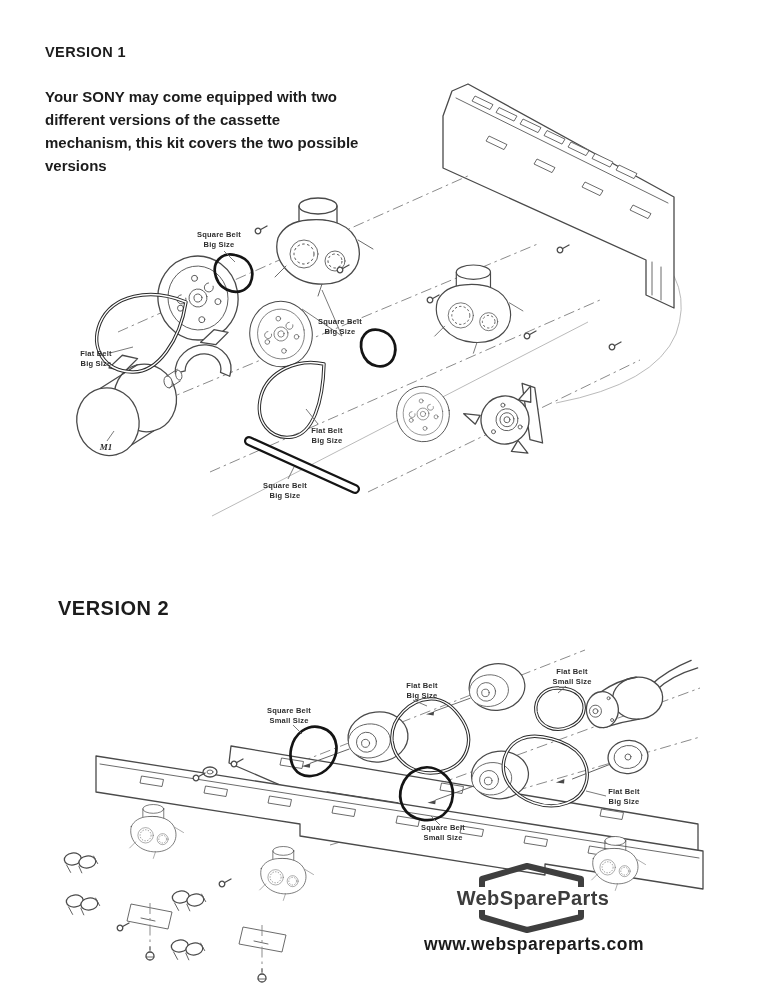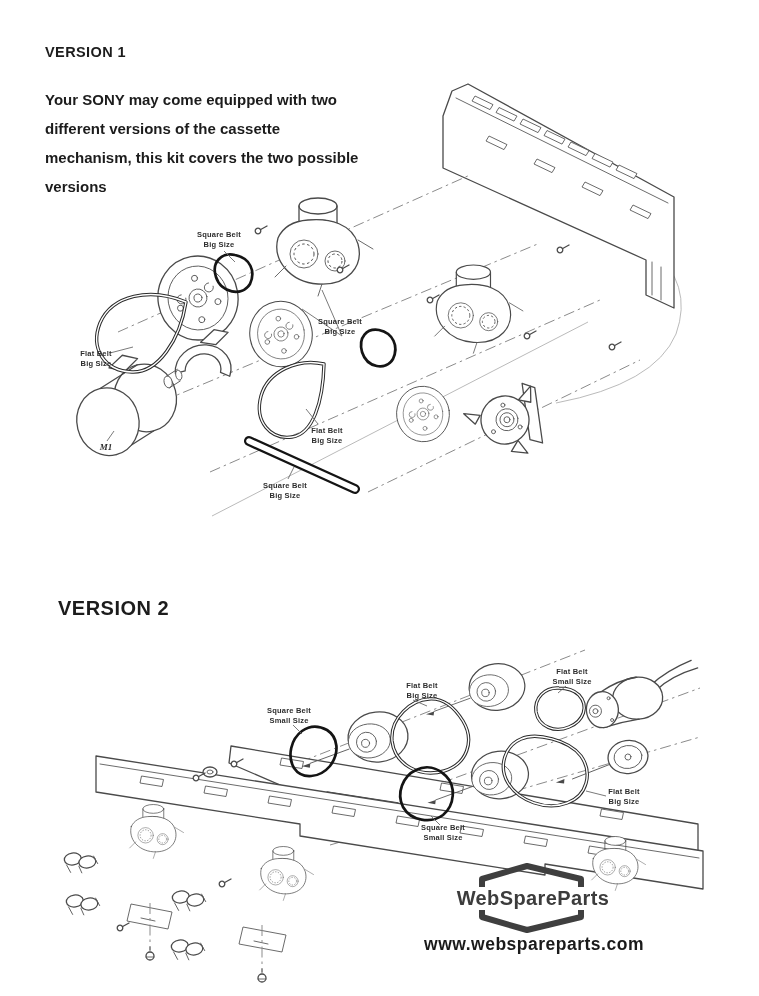--- a/index.html
+++ b/index.html
@@ -1,20 +1,20 @@
 <!DOCTYPE html>
 <html><head>
 <meta charset="utf-8">
 <style>
   html,body{margin:0;padding:0;background:#fff;}
   #page{position:relative;width:759px;height:996px;background:#ffffff;overflow:hidden;
         font-family:"Liberation Sans",sans-serif;color:#1c1c1c;}
   .abs{position:absolute;}
   #v1-heading{left:45px;top:44px;font-size:14.5px;font-weight:700;letter-spacing:.4px;}
-  #intro{left:45px;top:85px;width:315px;font-size:15px;font-weight:700;line-height:29px;}
+  #intro{left:45px;top:85px;width:315px;font-size:15px;font-weight:700;line-height:23px;}
   #v2-heading{left:58px;top:597px;font-size:20px;font-weight:700;letter-spacing:.5px;}
   svg{position:absolute;left:0;top:0;}
   .ln{fill:none;stroke:#4a4a4a;stroke-width:1.3;stroke-linejoin:round;stroke-linecap:round;}
   .lnf{fill:#ffffff;stroke:#4a4a4a;stroke-width:1.3;stroke-linejoin:round;stroke-linecap:round;}
   .ln2{fill:none;stroke:#5a5a5a;stroke-width:.9;stroke-linejoin:round;stroke-linecap:round;}
   .ln2f{fill:#ffffff;stroke:#5a5a5a;stroke-width:.9;stroke-linejoin:round;}
   .dash{fill:none;stroke:#4a4a4a;stroke-width:1;stroke-dasharray:2.5 2.5;}
   .axis{fill:none;stroke:#8b8b8b;stroke-width:1;stroke-dasharray:11 4 2.5 4;}
   .guide{fill:none;stroke:#a8a8a8;stroke-width:.8;}
   .leader{fill:none;stroke:#6b6b6b;stroke-width:.9;}

